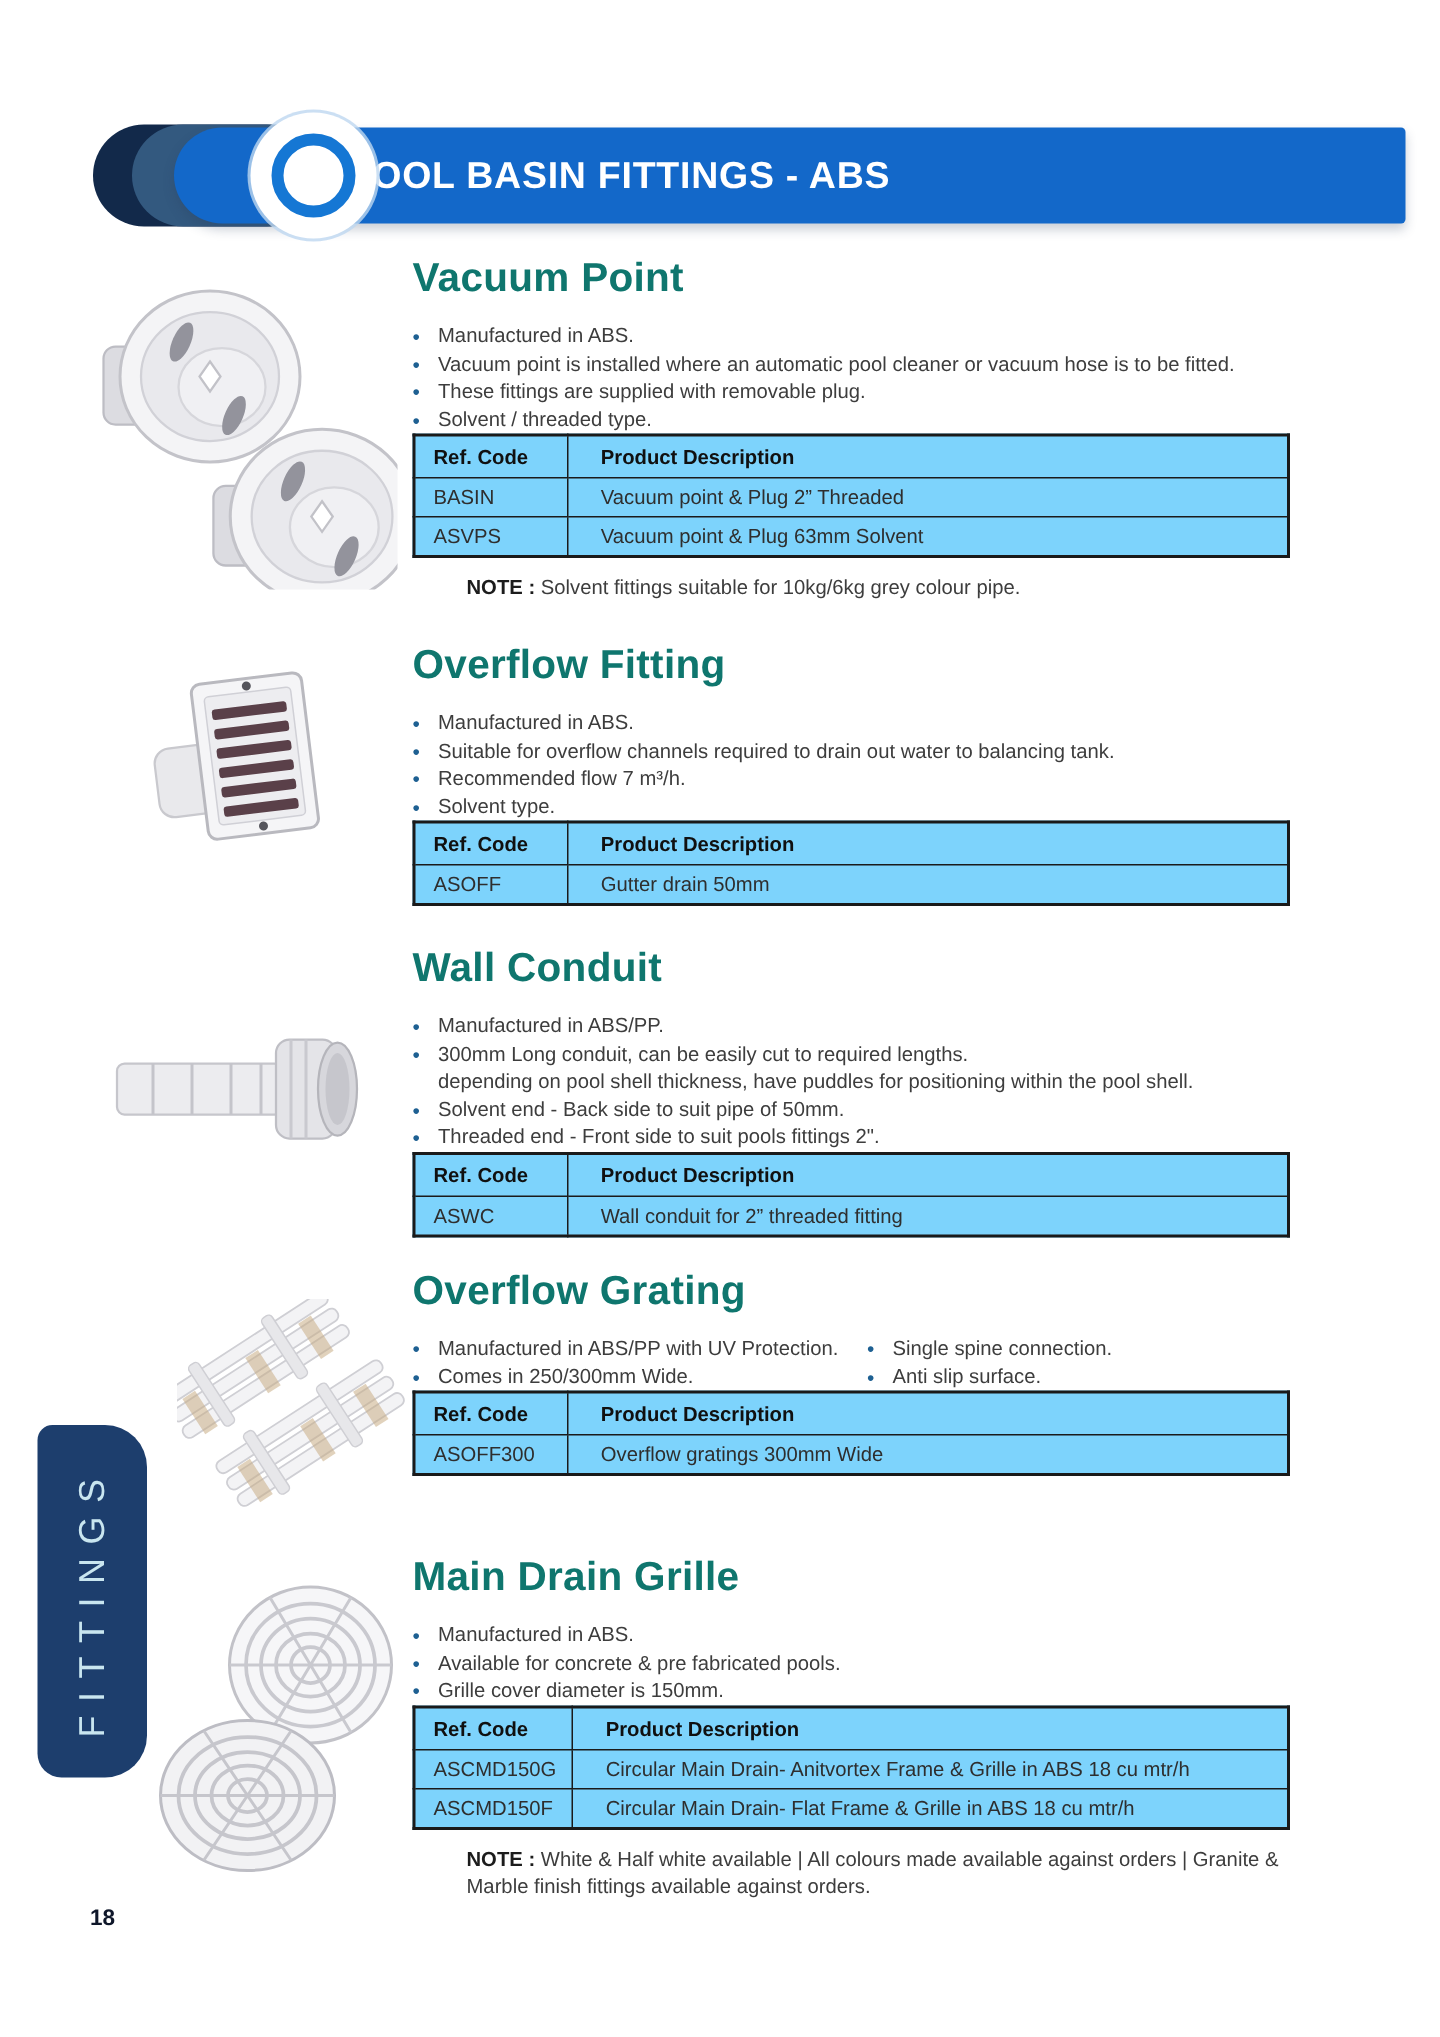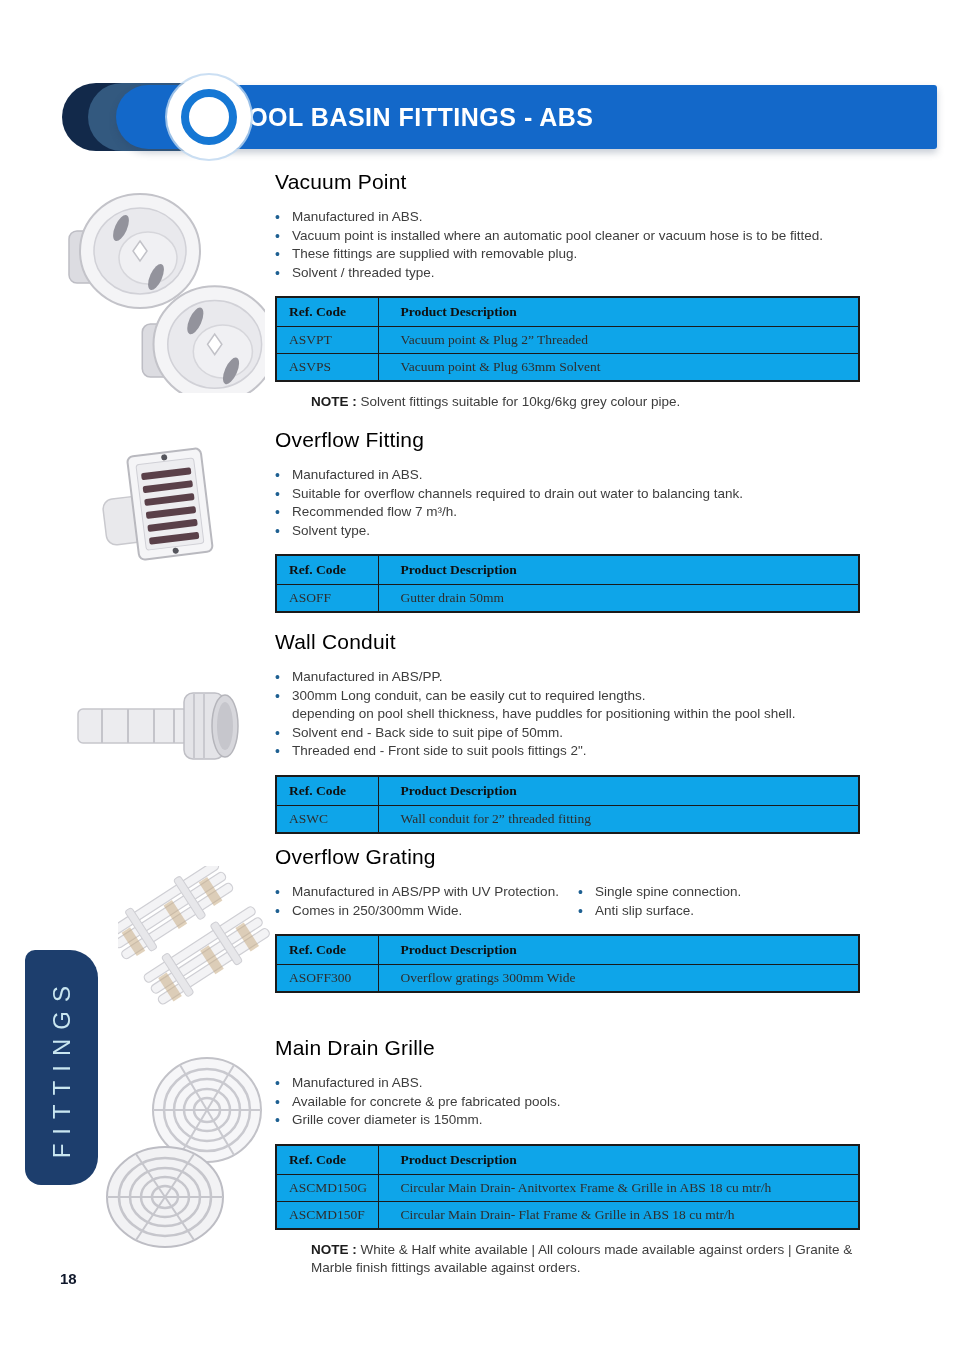--- a/index.html
+++ b/index.html
@@ -20,30 +20,30 @@
   
   .side-tab { position:absolute; left:25px; top:950px; width:73px; height:235px;
               background:#1d3e6d; border-radius:10px 28px 28px 16px;
               display:flex; align-items:center; justify-content:center; }
   .side-tab span { writing-mode:vertical-rl; transform:rotate(180deg); color:#c9e6f0;
                    font-size:24px; letter-spacing:9px; font-weight:400; }
 
   
   .section { position:absolute; left:275px; width:585px; }
   .sec-1 { top:170px; } .sec-2 { top:428px; } .sec-3 { top:630px; } .sec-4 { top:845px; } .sec-5 { top:1036px; }
-  h2.sec-title { color:#000000; font-size:21px; font-weight:normal; margin-bottom:14px; letter-spacing:0.2px; }
+  h2.sec-title { color:#0f766e; font-size:27px; font-weight:bold; margin-bottom:14px; letter-spacing:0.2px; }
   ul.bullets { list-style:none; }
   ul.bullets li { display:flex; font-size:13.5px; color:#3d3d3d; line-height:18.5px; }
   ul.bullets li .dot { color:#1e6092; width:17px; flex:0 0 17px; font-size:14px; }
   ul.bullets li.no-dot .dot { visibility:hidden; }
   .two-col { display:flex; }
   .two-col .col-l { width:303px; }
   .two-col .col-r { flex:1; }
 
-  table.ptable { width:100%; border-collapse:collapse; border:2px solid #1a1a1a; margin-top:14px; background:#0ea5e9;font-family:Liberation Serif, serif; }
+  table.ptable { width:100%; border-collapse:collapse; border:2px solid #1a1a1a; background:#7dd3fc; }
   table.ptable th, table.ptable td { border:1.5px solid #1a1a1a; text-align:left; }
   table.ptable th { font-size:13.5px; font-weight:bold; color:#101010; padding:6px 10px 6px 12px; }
   table.ptable td { font-size:13.5px; color:#2e2e2e; padding:5px 10px 5px 12px; }
   table.ptable .code-col { width:102px; }
   table.ptable td.desc, table.ptable th.desc { padding-left:22px; }
 
   .note { font-size:13.5px; color:#3d3d3d; margin-top:11px; line-height:18px;padding-left:36px; }
   .note b { color:#1c1c1c; font-weight:bold; }
 
   
@@ -194,21 +194,21 @@
           <span>Solvent / threaded  type.</span>
         </li>
     </ul>
     <table class="ptable">
       <tbody>
           <tr>
         <th class="code-col">Ref. Code</th>
         <th class="desc">Product Description</th>
       </tr>
       <tr>
-        <td>ASVPT</td>
+        <td>BASIN</td>
         <td class="desc">Vacuum point &amp; Plug 2” Threaded</td>
       </tr>
       <tr>
         <td>ASVPS</td>
         <td class="desc">Vacuum point &amp; Plug 63mm Solvent</td>
       </tr>
     </tbody>
       </table>
     <div class="note">
       <b>NOTE :</b>

